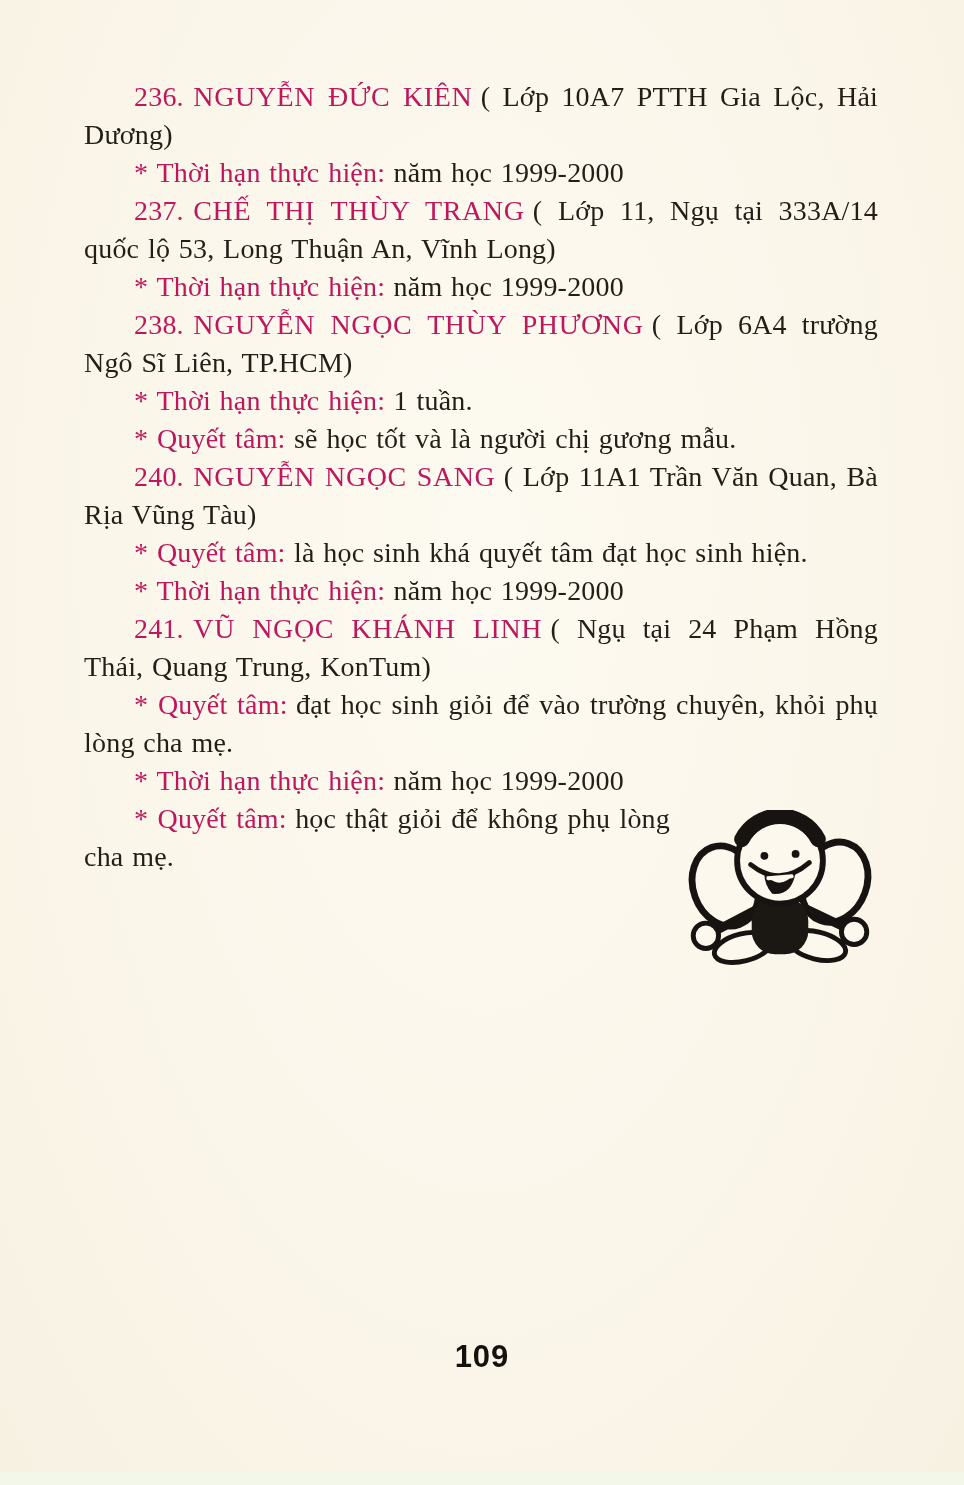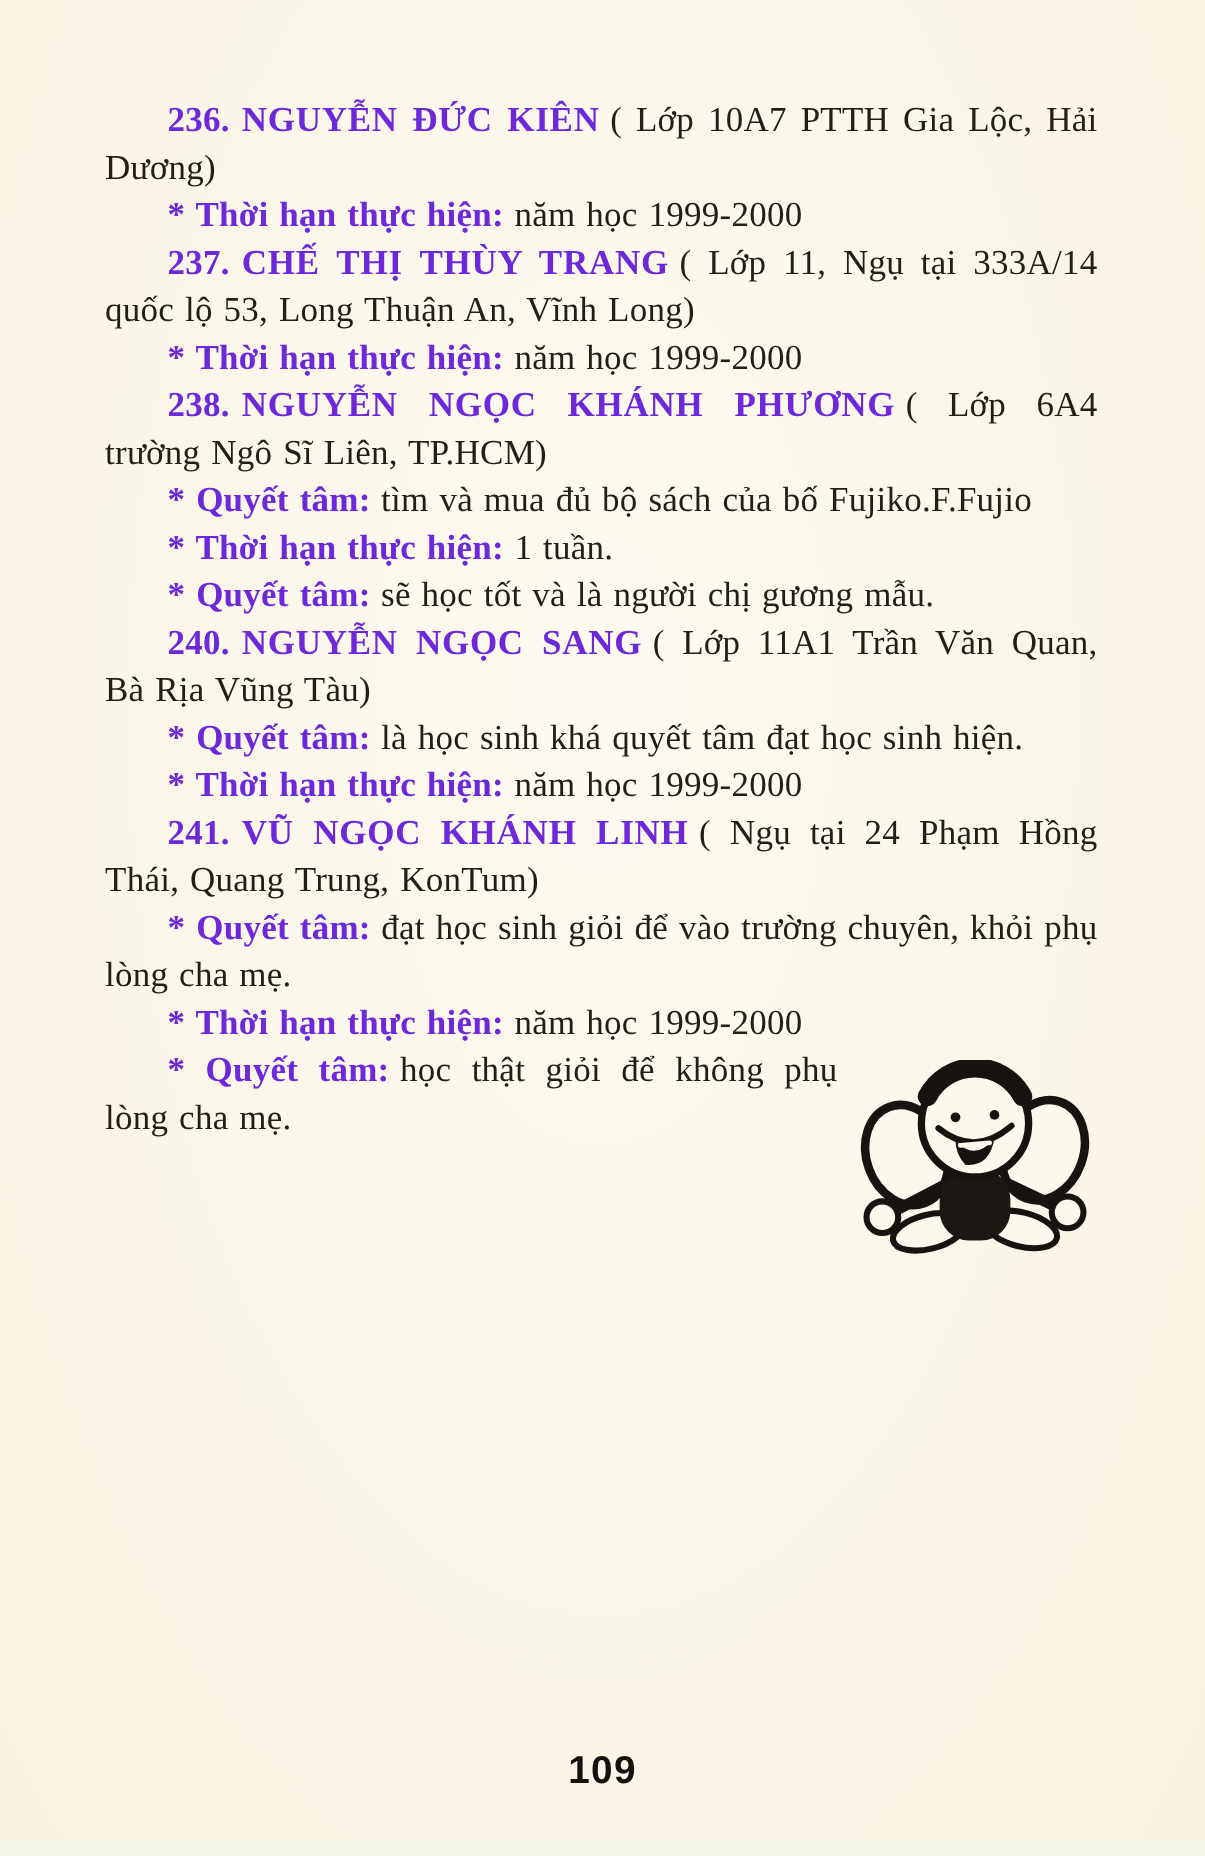--- a/index.html
+++ b/index.html
@@ -20,33 +20,33 @@
   }
   .ln {
     margin: 0;
     font-size: 28px;
     line-height: 38px;
     text-indent: 50px;
     text-align: justify;
     word-spacing: 1.5px;
     letter-spacing: 0.2px;
   }
-  .b { font-weight: 700; color: #6d28d9; }
+  .b { font-weight: 400; color: #be185d; }
   .name { margin-left: 0.34em; letter-spacing: 0.6px; margin-top: 47px; }
   .info { margin-left: 0.30em; }
   .val  { margin-left: 0.30em; }
   .tail-block { overflow: visible; }
   .mascot {
     float: right;
     margin: 10px 0 6px 12px;
   }
   .page-number {
     position: absolute;
     left: 0;
-    top: 1398px;
+    top: 1339px;
     width: 100%;
     text-align: center;
     font-family: "Liberation Sans", "DejaVu Sans", sans-serif;
     font-weight: 700;
     font-size: 31px;
     letter-spacing: 1px;
     color: #15120e;
   }
   .bottom-edge {
     position: absolute;
@@ -64,22 +64,21 @@
     <p class="ln"><span class="b">236.</span><span class="b name">NGUYỄN ĐỨC KIÊN</span><span class="info">( Lớp 10A7 PTTH Gia Lộc, Hải Dương)</span></p>
     <p class="ln"><span class="b">* Thời hạn thực hiện:</span><span class="val">năm học 1999-2000</span></p>
   </div>
 
   <div>
     <p class="ln"><span class="b">237.</span><span class="b name">CHẾ THỊ THÙY TRANG</span><span class="info">( Lớp 11, Ngụ tại 333A/14 quốc lộ 53, Long Thuận An, Vĩnh Long)</span></p>
     <p class="ln"><span class="b">* Thời hạn thực hiện:</span><span class="val">năm học 1999-2000</span></p>
   </div>
 
   <div>
-    <p class="ln"><span class="b">238.</span><span class="b name">NGUYỄN NGỌC KHÁNH PHƯƠNG</span><span class="info">( Lớp 6A4 trường Ngô Sĩ Liên, TP.HCM)</span></p>
-    <p class="ln"><span class="b">* Quyết tâm:</span><span class="val">tìm và mua đủ bộ sách của bố Fujiko.F.Fujio</span></p>
+    <p class="ln"><span class="b">238.</span><span class="b name">NGUYỄN NGỌC THÙY PHƯƠNG</span><span class="info">( Lớp 6A4 trường Ngô Sĩ Liên, TP.HCM)</span></p>
     <p class="ln"><span class="b">* Thời hạn thực hiện:</span><span class="val">1 tuần.</span></p>
   </div>
 
   <div>
     <p class="ln"><span class="b">* Quyết tâm:</span><span class="val">sẽ học tốt và là người chị gương mẫu.</span></p>
   </div>
 
   <div>
     <p class="ln"><span class="b">240.</span><span class="b name">NGUYỄN NGỌC SANG</span><span class="info">( Lớp 11A1 Trần Văn Quan, Bà Rịa Vũng Tàu)</span></p>
     <p class="ln"><span class="b">* Quyết tâm:</span><span class="val">là học sinh khá quyết tâm đạt học sinh hiện.</span></p>

